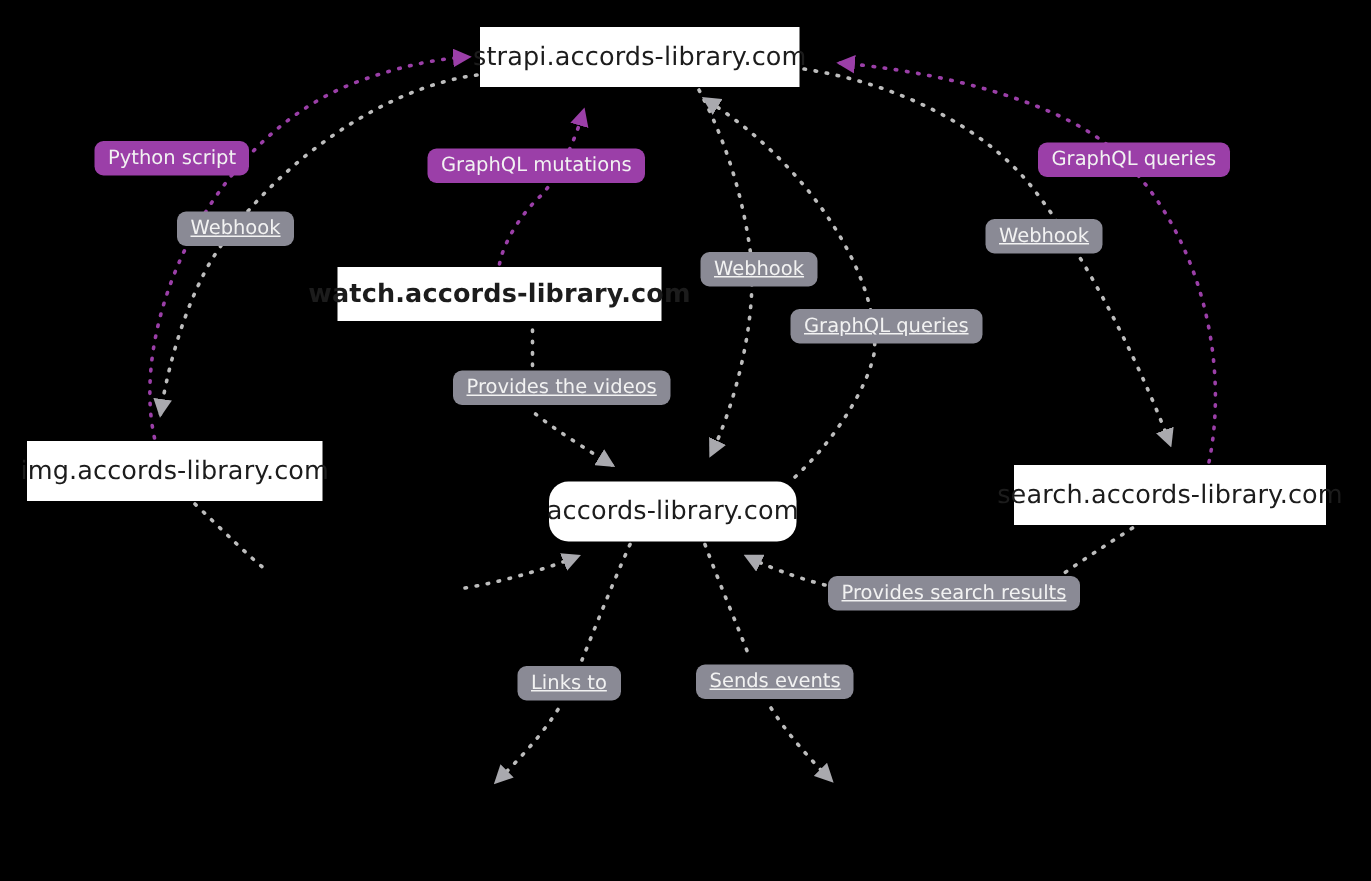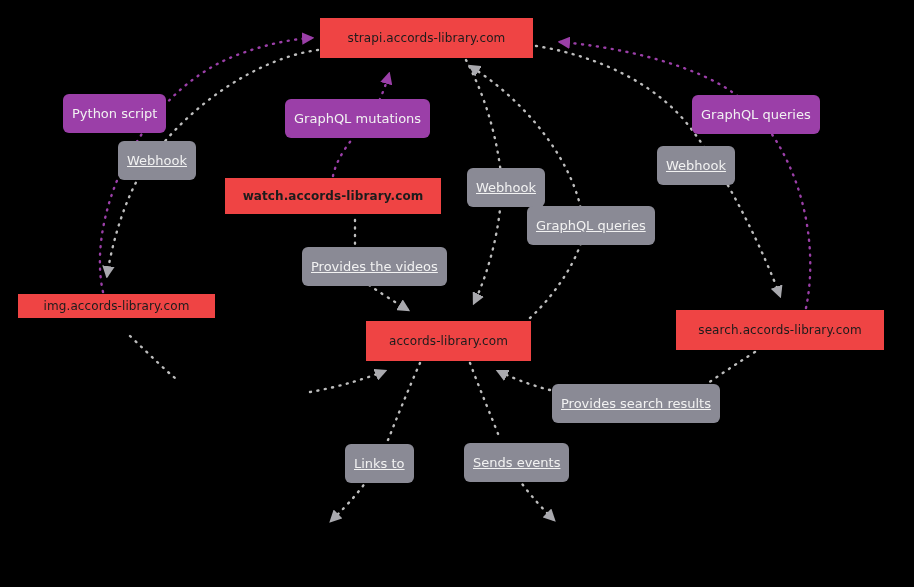--- a/index.html
+++ b/index.html
@@ -20,43 +20,43 @@
     position: absolute;
     left: 0;
     top: 0;
     width: 914px;
     height: 587px;
     pointer-events: none;
   }
   .node-box {
     position: absolute;
     box-sizing: border-box;
-    background: #ef4444;
+    background: #ffffff;
     color: #1c1c1c;
-    font-size: 12px;
+    font-size: 17px;
     line-height: 1;
     display: flex;
     align-items: center;
     justify-content: center;
     white-space: nowrap;
     letter-spacing: 0.1px;
   }
   .edge-label {
     position: absolute;
     box-sizing: border-box;
     border-radius: 6px;
     font-size: 13px;
     line-height: 1;
     display: flex;
     align-items: center;
     justify-content: center;
     white-space: nowrap;
     color: #f2f2f2;
     padding: 4px 9px;
-    height: 39px;
+    height: 23px;
     text-align: right;
   }
   .edge-label.gray {
     background: #8a8a95;
     text-decoration: underline;
   }
   .edge-label.purple {
     background: #9b3fa8;
   }
 </style>
@@ -101,25 +101,25 @@
   </svg>
 
   <div class="node-box" style="left:320px; top:18px; width:213px; height:40px;">
     <span>strapi.accords-library.com</span>
   </div>
 
   <div class="node-box" style="left:225px; top:178px; width:216px; height:36px;font-weight:bold;">
     <span>watch.accords-library.com</span>
   </div>
 
-  <div class="node-box" style="left:18px; top:294px; width:197px; height:24px;">
+  <div class="node-box" style="left:18px; top:294px; width:197px; height:40px;">
     <span>img.accords-library.com</span>
   </div>
 
-  <div class="node-box" style="left:366px; top:321px; width:165px; height:40px;">
+  <div class="node-box" style="left:366px; top:321px; width:165px; height:40px;border-radius:13px;">
     <span>accords-library.com</span>
   </div>
 
   <div class="node-box" style="left:676px; top:310px; width:208px; height:40px;">
     <span>search.accords-library.com</span>
   </div>
 
 
 
   <div class="edge-label purple" style="left:63px; top:94px;">

